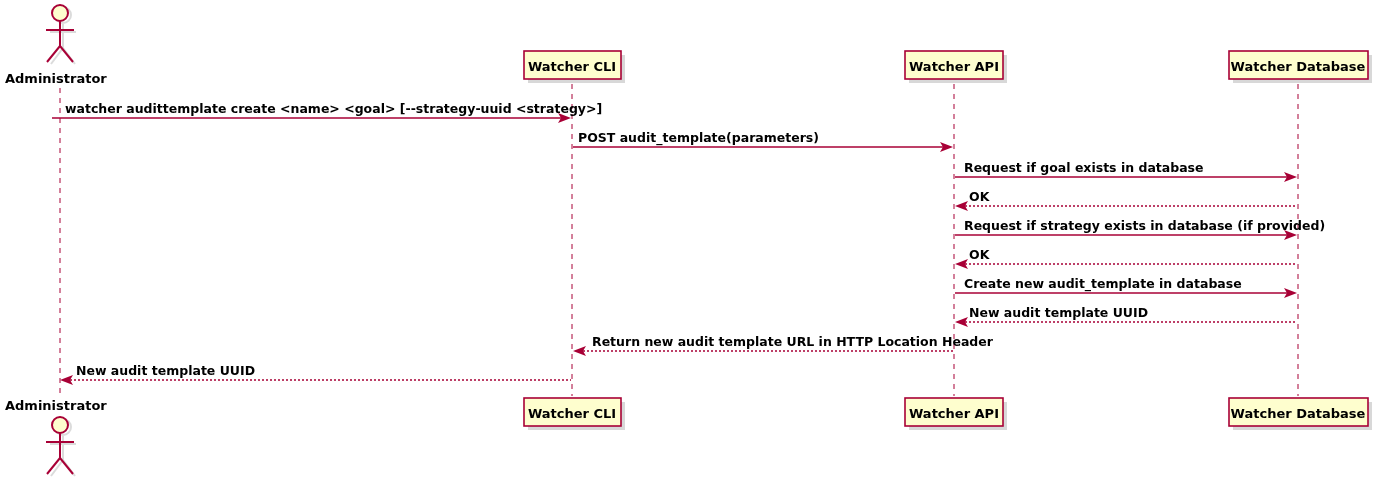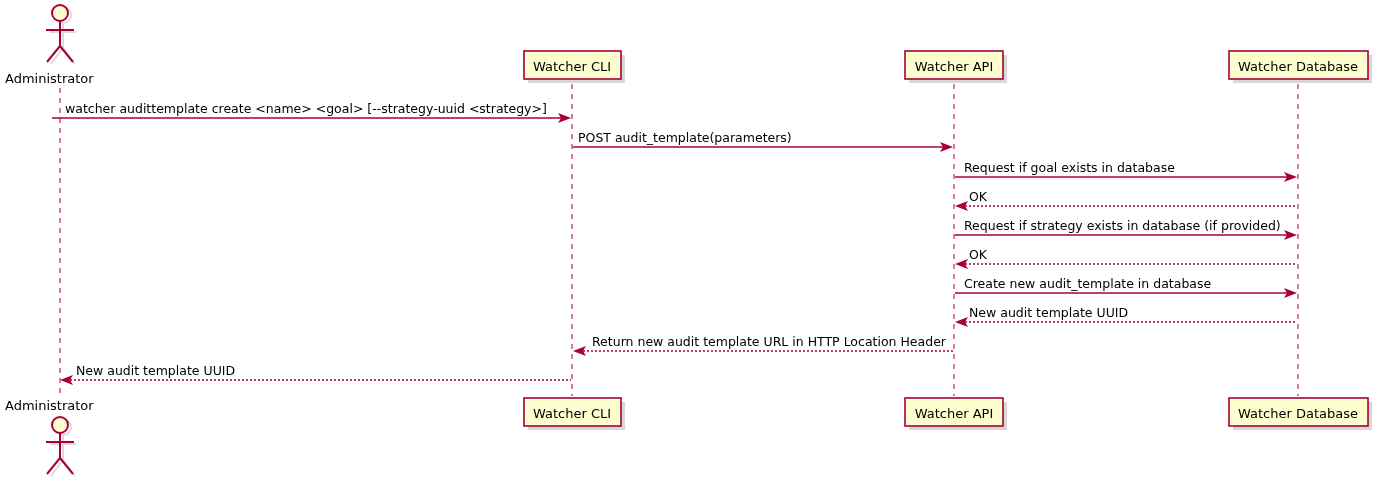--- a/index.html
+++ b/index.html
@@ -11,20 +11,21 @@
     font-family: "DejaVu Sans", sans-serif;
     width: 1379px;
     height: 483px;
     overflow: hidden;
   }
   #diagram-root {
     position: relative;
     width: 1379px;
     height: 483px;
     background: #ffffff;
+    font-weight: bold;
   }
   svg.uml {
     position: absolute;
     top: 0;
     left: 0;
     width: 1379px;
     height: 483px;
   }
   .lifeline {
     stroke: #A80036;

